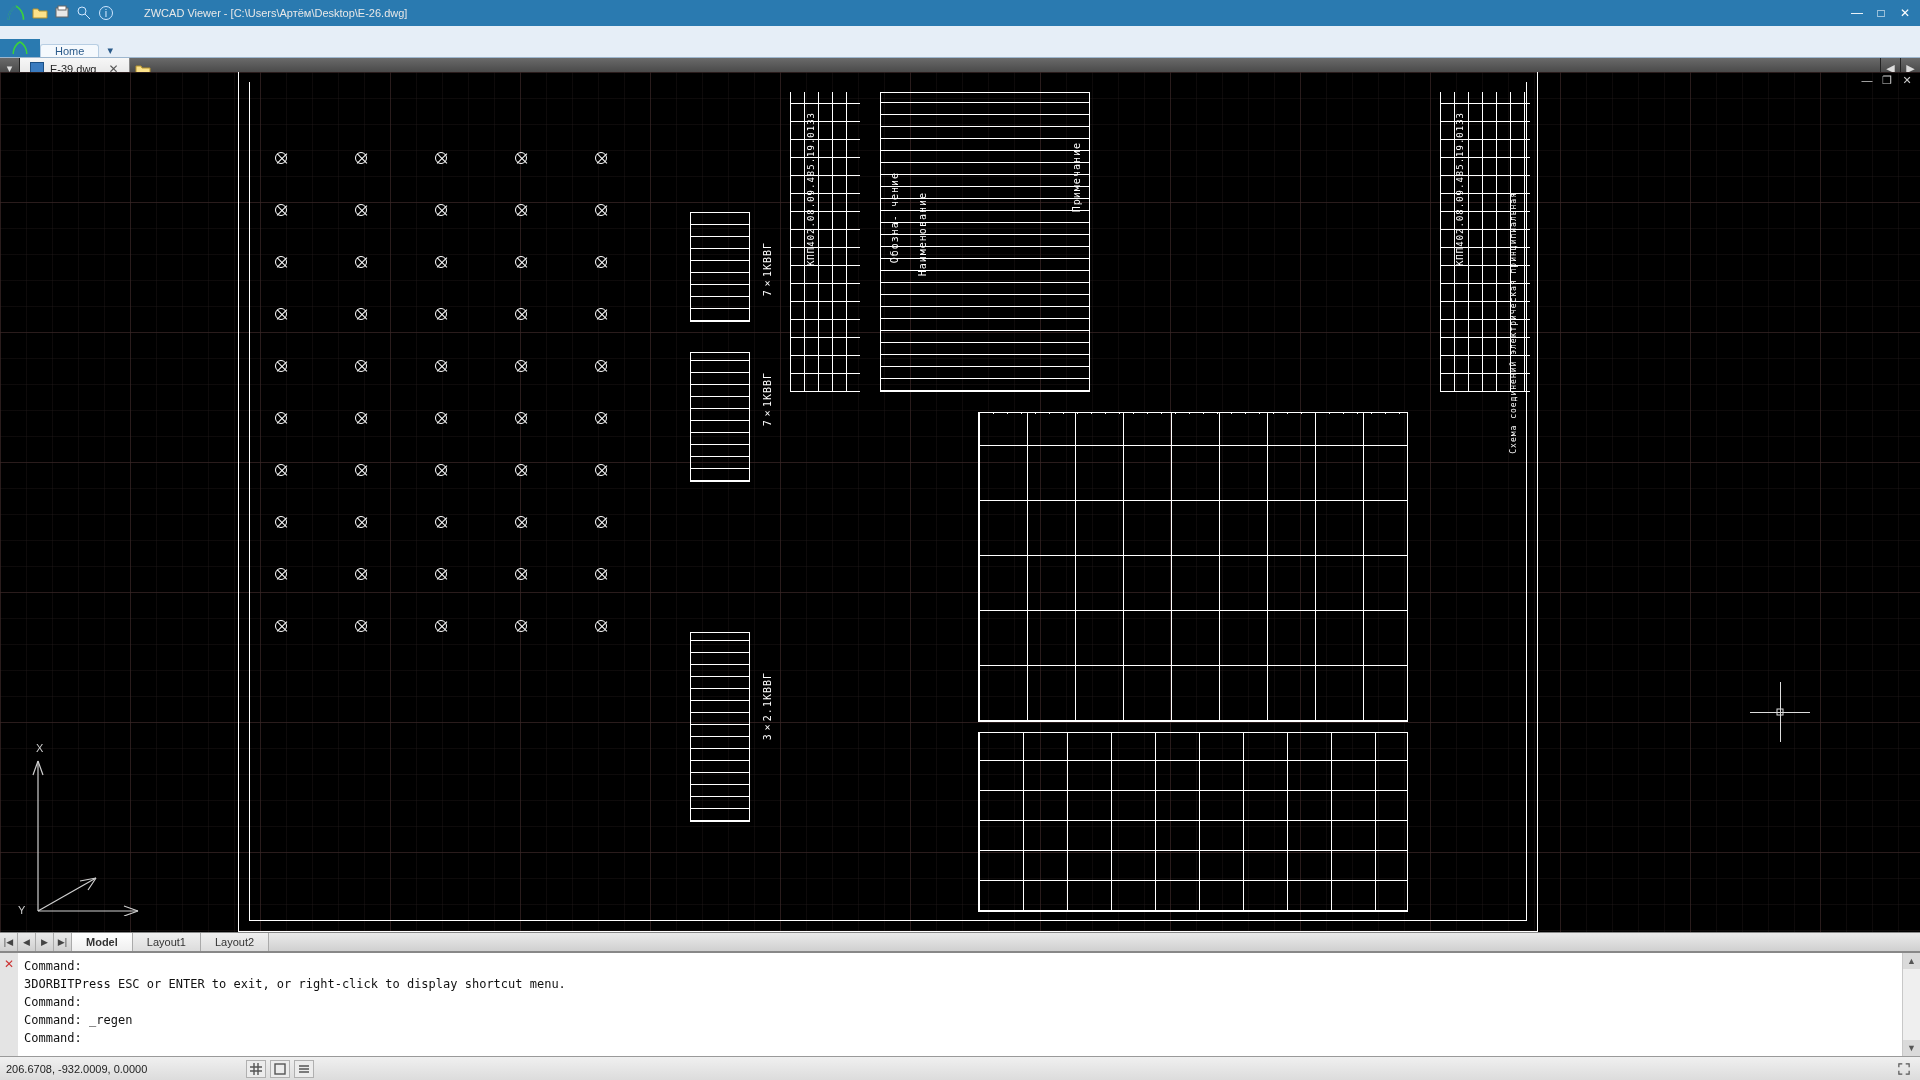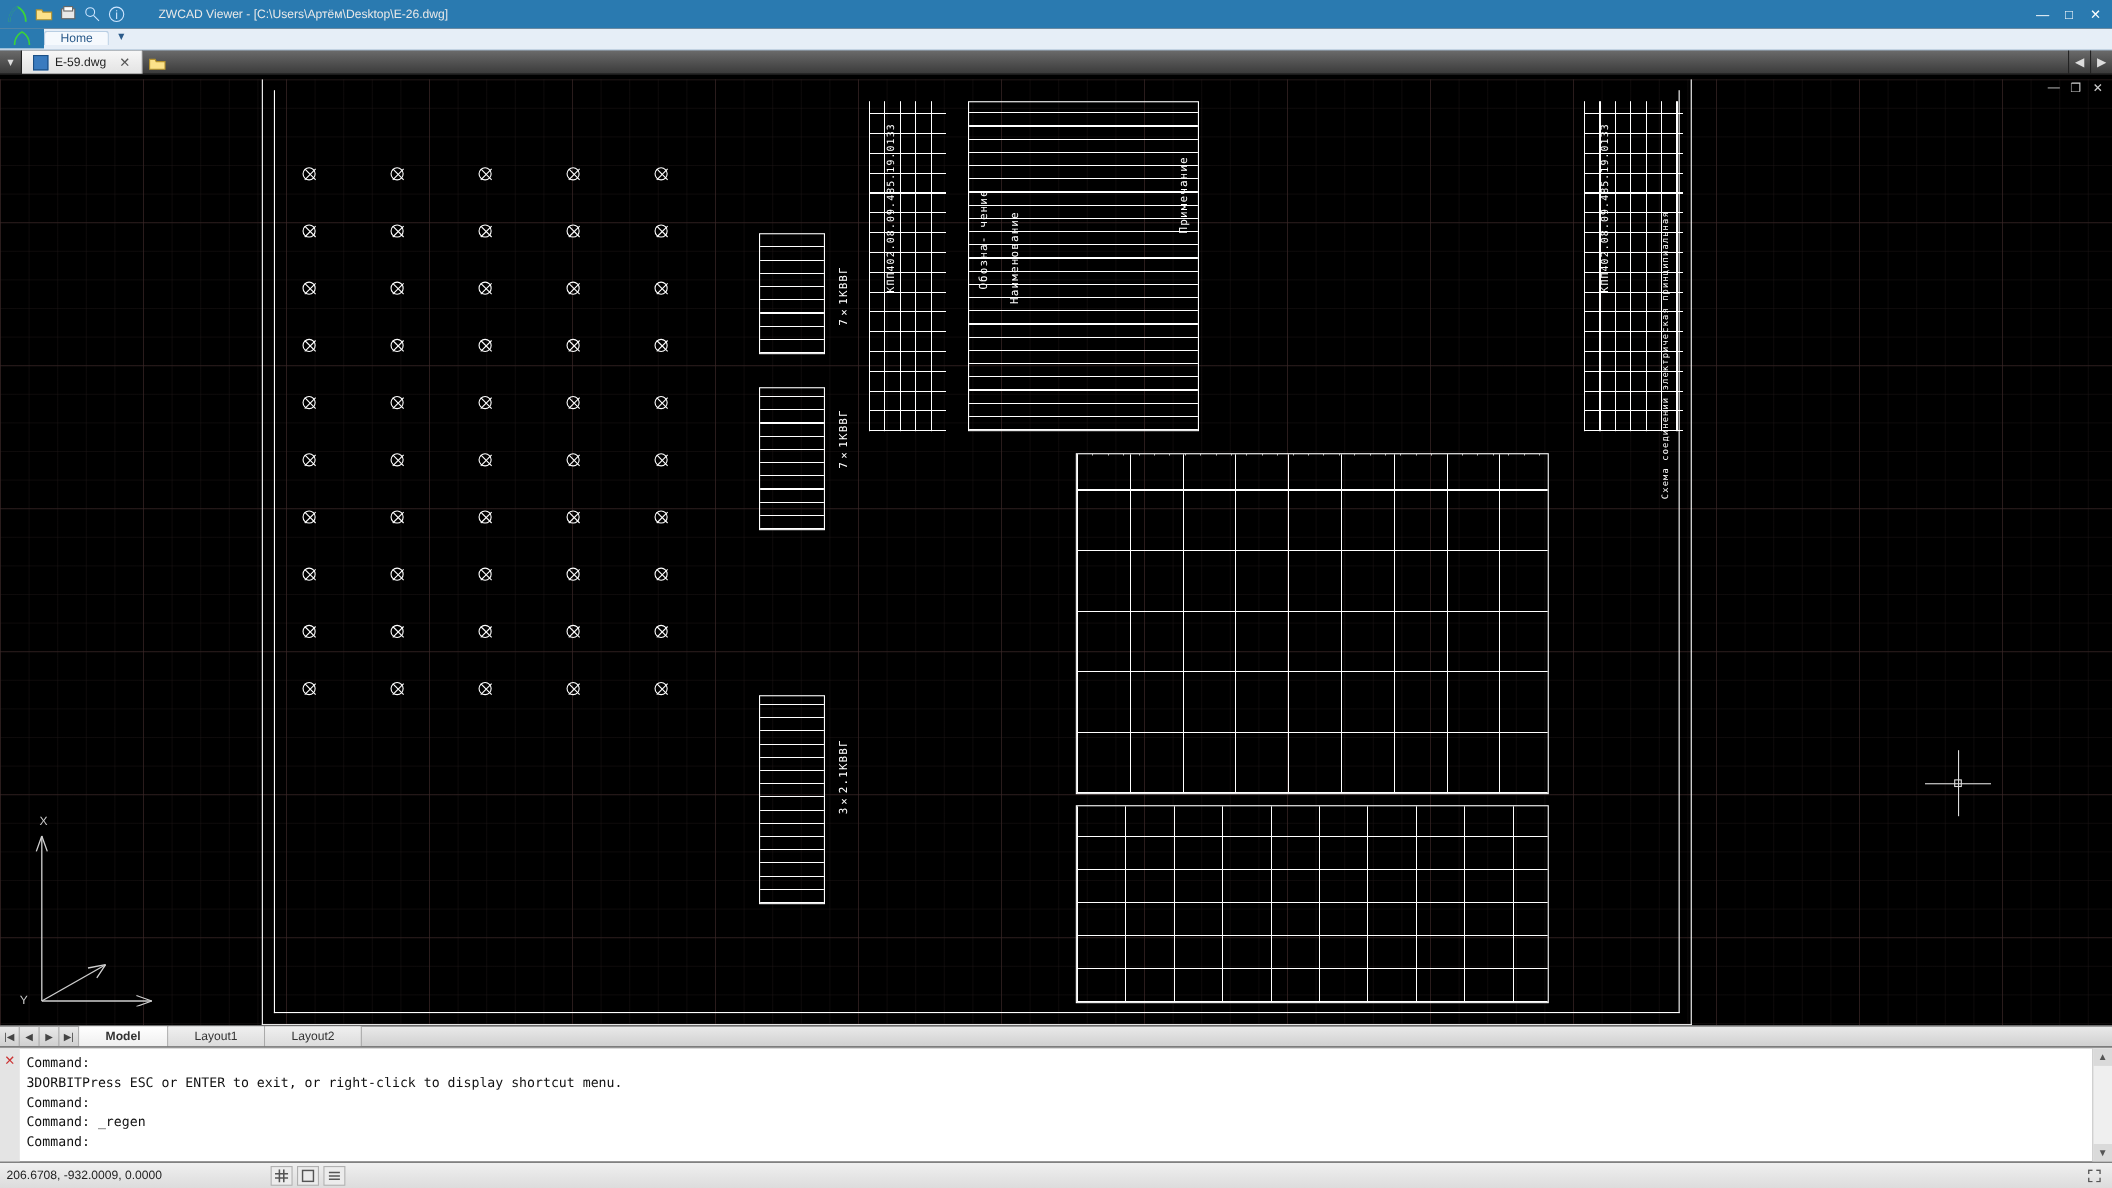--- a/index.html
+++ b/index.html
@@ -9,21 +9,21 @@
 .titlebar{height:26px;background:#2a7ab0;display:flex;align-items:center;color:#fff}
 .titlebar .logo-strip{display:flex;gap:6px;align-items:center;padding:0 6px}
 .logo-icon{width:20px;height:20px;position:relative}
 .logo-icon svg{width:100%;height:100%}
 .qat-icon{width:16px;height:16px;display:flex;align-items:center;justify-content:center;color:#fce28a}
 .titlebar .title-text{margin-left:24px;color:#e8e8e8}
 .winbtns{margin-left:auto;display:flex;gap:2px;padding-right:4px}
 .winbtn{width:22px;height:16px;display:flex;align-items:center;justify-content:center;color:#fff;font-size:12px}
 
 
-.ribbon{height:20px;background:#e6eef7;border-bottom:1px solid #9db6ce;display:flex;align-items:flex-start}
+.ribbon{height:32px;background:#e6eef7;border-bottom:1px solid #9db6ce;display:flex;align-items:flex-end}
 .appbtn{width:40px;background:#2a7ab0;display:flex;align-items:center;justify-content:center}
 .ribtab{padding:0 14px;display:flex;align-items:center;color:#2a5a8a;border:1px solid transparent;border-bottom:none;margin-top:2px;background:#f5f9fd;border-color:#b8cee3;border-radius:3px 3px 0 0}
 .ribexpand{width:22px;display:flex;align-items:center;justify-content:center;color:#2a5a8a}
 
 
 .filetabs{height:22px;background:linear-gradient(#6a6a6a,#3a3a3a);display:flex;align-items:stretch;border-bottom:1px solid #222}
 .ft-btn{width:20px;display:flex;align-items:center;justify-content:center;color:#ddd;border-right:1px solid #222}
 .filetab{display:flex;align-items:center;gap:6px;padding:0 10px;background:linear-gradient(#f7f7f7,#e3e3e3);color:#222;border-right:1px solid #888}
 .filetab .dwg-icon{width:14px;height:14px;background:#3a7bbf;border:1px solid #1b4f85}
 .filetab .close-x{color:#555;font-size:12px;margin-left:6px}
@@ -66,21 +66,21 @@
 .ucs{position:absolute;left:18px;bottom:14px;color:#ccc}
 .cursor{position:absolute;right:110px;bottom:190px;width:60px;height:60px}
 .cursor::before,.cursor::after{content:"";position:absolute;background:#ddd}
 .cursor::before{left:0;right:0;top:50%;height:1px}
 .cursor::after{top:0;bottom:0;left:50%;width:1px}
 .cursor .bx{position:absolute;left:50%;top:50%;width:7px;height:7px;border:1px solid #ddd;transform:translate(-50%,-50%)}
 
 
 .layouts{position:absolute;left:0;right:0;bottom:128px;height:20px;background:linear-gradient(#eaeaea,#d0d0d0);display:flex;align-items:stretch;border-top:1px solid #888;border-bottom:1px solid #888}
 .nav-sm{width:18px;display:flex;align-items:center;justify-content:center;border-right:1px solid #aaa;color:#444;font-size:9px}
-.ltab{padding:0 24px;display:flex;align-items:center;border-right:1px solid #aaa;color:#333;background:linear-gradient(#f0f0f0,#dcdcdc)}
+.ltab{padding:0 14px;display:flex;align-items:center;border-right:1px solid #aaa;color:#333;background:linear-gradient(#f0f0f0,#dcdcdc)}
 .ltab.active{background:linear-gradient(#fff,#efefef);font-weight:600}
 
 
 .cmd{position:absolute;left:0;right:0;bottom:24px;height:104px;display:flex;background:#fff;border-top:1px solid #888}
 .cmd-gutter{width:18px;background:#e4e4e4;display:flex;align-items:flex-start;justify-content:center;padding-top:4px;color:#c33;font-size:12px}
 .cmd-body{flex:1;padding:4px 6px;font:12px/1.5 Consolas,monospace;color:#111;white-space:pre;overflow:hidden}
 .cmd-sb{width:18px;background:#efefef;border-left:1px solid #c8c8c8;position:relative}
 .cmd-sb .up,.cmd-sb .dn{position:absolute;left:0;right:0;height:16px;background:#dadada;display:flex;align-items:center;justify-content:center;font-size:9px;color:#555}
 .cmd-sb .up{top:0}.cmd-sb .dn{bottom:0}
 
@@ -144,21 +144,21 @@
   <div class="ribtab">
     <span>Home</span>
   </div>
   <div class="ribexpand">▾</div>
 </div>
 
 <div class="filetabs">
   <div class="ft-btn">▾</div>
   <div class="filetab">
     <span class="dwg-icon"></span>
-    <span>E-59.dwg</span>
+    <span>E-39.dwg</span>
     <span class="close-x">✕</span>
   </div>
   <div class="newtab">
     <svg width="16" height="14" viewBox="0 0 16 14">
         <path d="M1 4h5l1 2h8v7H1z" fill="#fce28a" stroke="#b4922e"></path>
       </svg>
   </div>
   <div class="ft-right">
     <div class="ft-btn">◀</div>
     <div class="ft-btn">▶</div>

